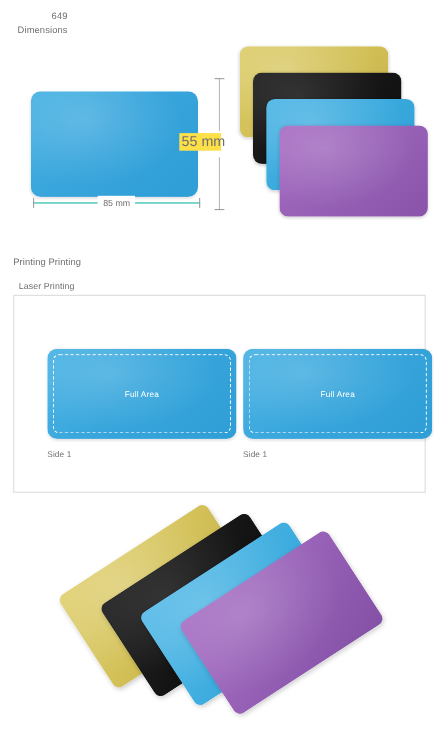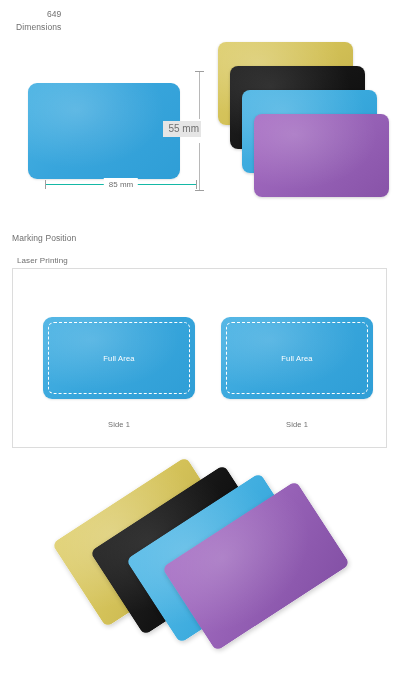--- a/index.html
+++ b/index.html
@@ -71,40 +71,40 @@
     background: #9e9e9e;
   }
   #dim-v .cap.top { top: 0; }
   #dim-v .cap.bot { bottom: 0; }
   #dim-v .v-label {
     position: absolute;
     left: -36px;
     top: 50px;
     width: 34px;
     text-align: right;
-    font-size: 10px;
-    color: #6f6f6f;
-    background: #e5e5e5;
+    font-size: 13px;
+    color: #6f6f6f;
+    background: #fde047;
     padding: 3px 2px;
     line-height: 10px;
     white-space: nowrap;
   }
   #dim-v .gap {
     position: absolute;
     left: -1px;
     top: 48px;
     width: 3px;
     height: 24px;
     background: #ffffff;
   }
 
   
   #dim-h {
     position: absolute;
-    left: 45px;
+    left: 30px;
     top: 148px;
     width: 152px;
     height: 1px;
     background: #14b8a6;
   }
   #dim-h .cap {
     position: absolute;
     top: -4px;
     width: 1px;
     height: 9px;
@@ -196,21 +196,21 @@
   .area-wrap {
     position: absolute;
     top: 48px;
     width: 152px;
   }
   .area-wrap.side1 { left: 30px; }
   .area-wrap.side2 { left: 208px; }
 
   .area-card {
     position: relative;
-    width: 152px;
+    width: 172px;
     height: 82px;
     border-radius: 9px;
     background:
       radial-gradient(ellipse at 32% 28%, rgba(255,255,255,0.16) 0%, rgba(255,255,255,0) 60%),
       linear-gradient(135deg, #4bb3e4 0%, #38a6dc 48%, #2f9ed6 100%);
     box-shadow: 0 1px 2px rgba(0,0,0,0.10);
   }
   .area-card .dash {
     position: absolute;
     left: 5px;
@@ -226,22 +226,22 @@
     left: 0;
     right: 0;
     top: 50%;
     transform: translateY(-50%);
     text-align: center;
     font-size: 7.5px;
     color: #ffffff;
     letter-spacing: 0.2px;
   }
   .side-label {
-    margin-top: 21px;
-    text-align: center;
+    margin-top: 9px;
+    text-align: left;
     font-size: 7.5px;
     color: #6f6f6f;
     letter-spacing: 0.1px;
   }
 
   
   #fan {
     position: absolute;
     left: 60px;
     top: 452px;
@@ -311,21 +311,21 @@
 
   <div id="card-stack">
     <div class="stack-card sc-gold"></div>
     <div class="stack-card sc-black"></div>
     <div class="stack-card sc-blue"></div>
     <div class="stack-card sc-purple"></div>
   </div>
 
 </div>
 
-<div id="printing-title">Marking Position</div>
+<div id="printing-title">Printing Printing</div>
 <div id="laser-title">Laser Printing</div>
 
 <div id="print-box">
 
   <div class="area-wrap side1">
     <div class="area-card">
       <span class="dash"></span>
       <span class="area-label">Full Area</span>
     </div>
     <div class="side-label">Side 1</div>

